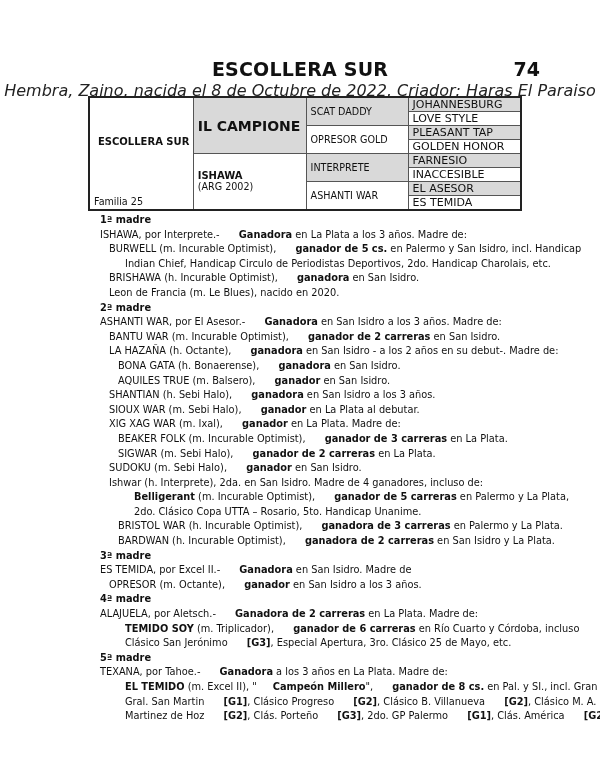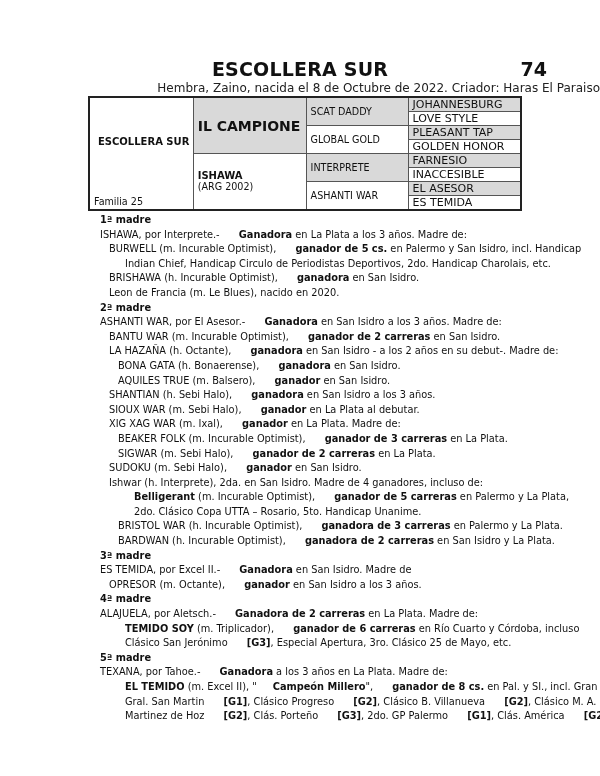--- a/index.html
+++ b/index.html
@@ -5,25 +5,25 @@
   html, body { margin: 0; padding: 0; background: #ffffff; }
   body {
     width: 600px; height: 776px; position: relative; overflow: hidden;
     font-family: "DejaVu Sans", sans-serif; color: #111;
   }
   .header-title {
     position: absolute; left: 0; width: 600px; top: 58px;
     text-align: center; font-weight: bold; font-size: 19px; letter-spacing: 0.2px;
   }
   .page-number {
-    position: absolute; right: 53px; top: 58px; font-weight: bold; font-size: 19px;
+    position: absolute; right: 60px; top: 58px; font-weight: bold; font-size: 19px;
   }
   .subtitle {
     position: absolute; left: 0; width: 600px; top: 81px;
-    text-align: right; font-size: 12px; color: #222;
+    text-align: center; font-size: 16px; color: #222; font-style: italic;
   }
   table.pedigree {
     position: absolute; left: 88px; top: 96px; width: 434px; height: 108px;
     border-collapse: collapse; border: 2px solid #222; font-size: 9.6px;
     table-layout: fixed;
   }
   table.pedigree td {
     border: 1px solid #555; padding: 0 4px; vertical-align: middle;
     white-space: nowrap; overflow: hidden;
   }
@@ -74,21 +74,21 @@
       <span class="familia">Familia 25</span>
     </td>
     <td rowspan="4" class="gray bold s-sire">IL CAMPIONE</td>
     <td rowspan="2" class="gray">SCAT DADDY</td>
     <td class="gray g4">JOHANNESBURG</td>
   </tr>
   <tr>
         <td class="g4">LOVE STYLE</td>
       </tr>
   <tr>
-    <td rowspan="2">GLOBAL GOLD</td>
+    <td rowspan="2">OPRESOR GOLD</td>
     <td class="gray g4">PLEASANT TAP</td>
   </tr>
   <tr>
         <td class="g4">GOLDEN HONOR</td>
       </tr>
   <tr>
     <td rowspan="4" style="vertical-align:top;margin-top:6px;">
       <span class="dam-name">ISHAWA</span>
       <span class="dam-origin">(ARG 2002)</span>
     </td>

